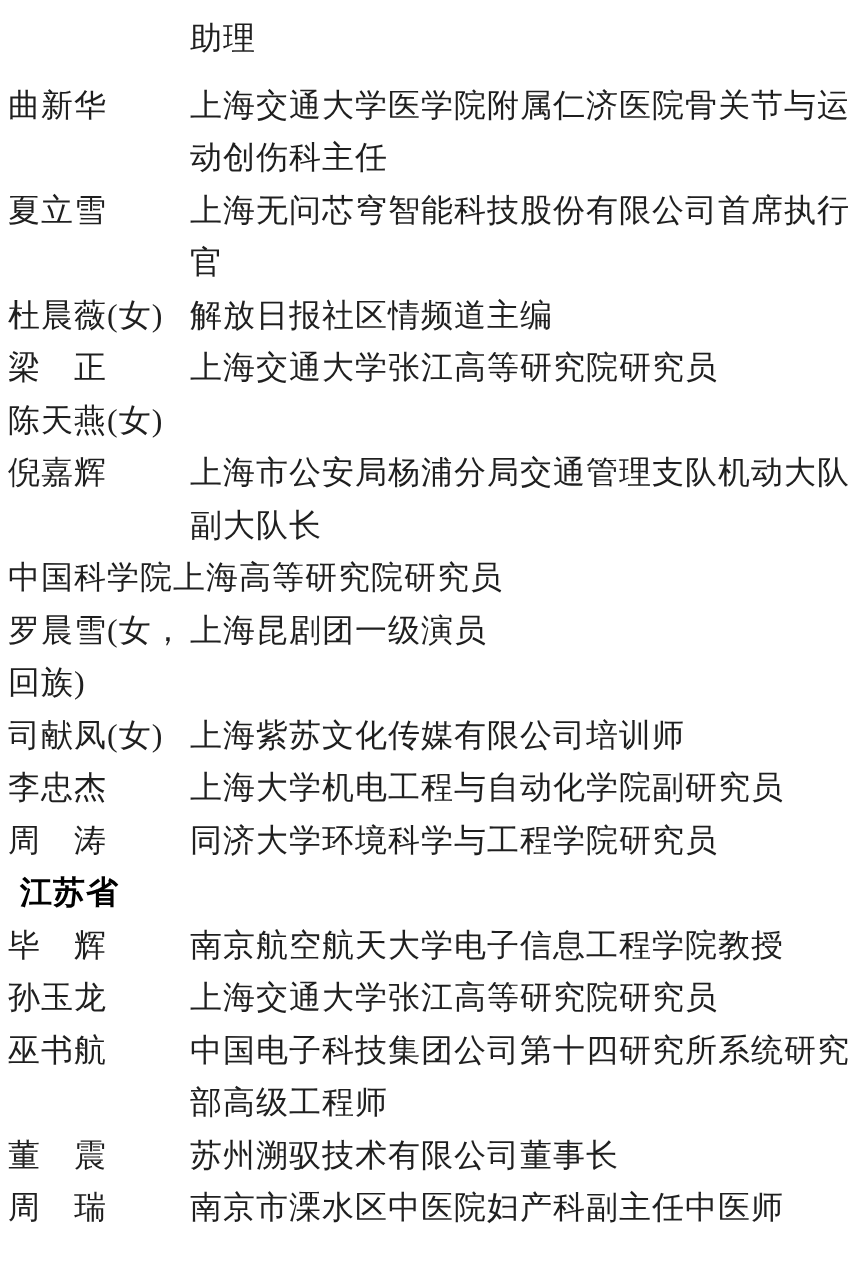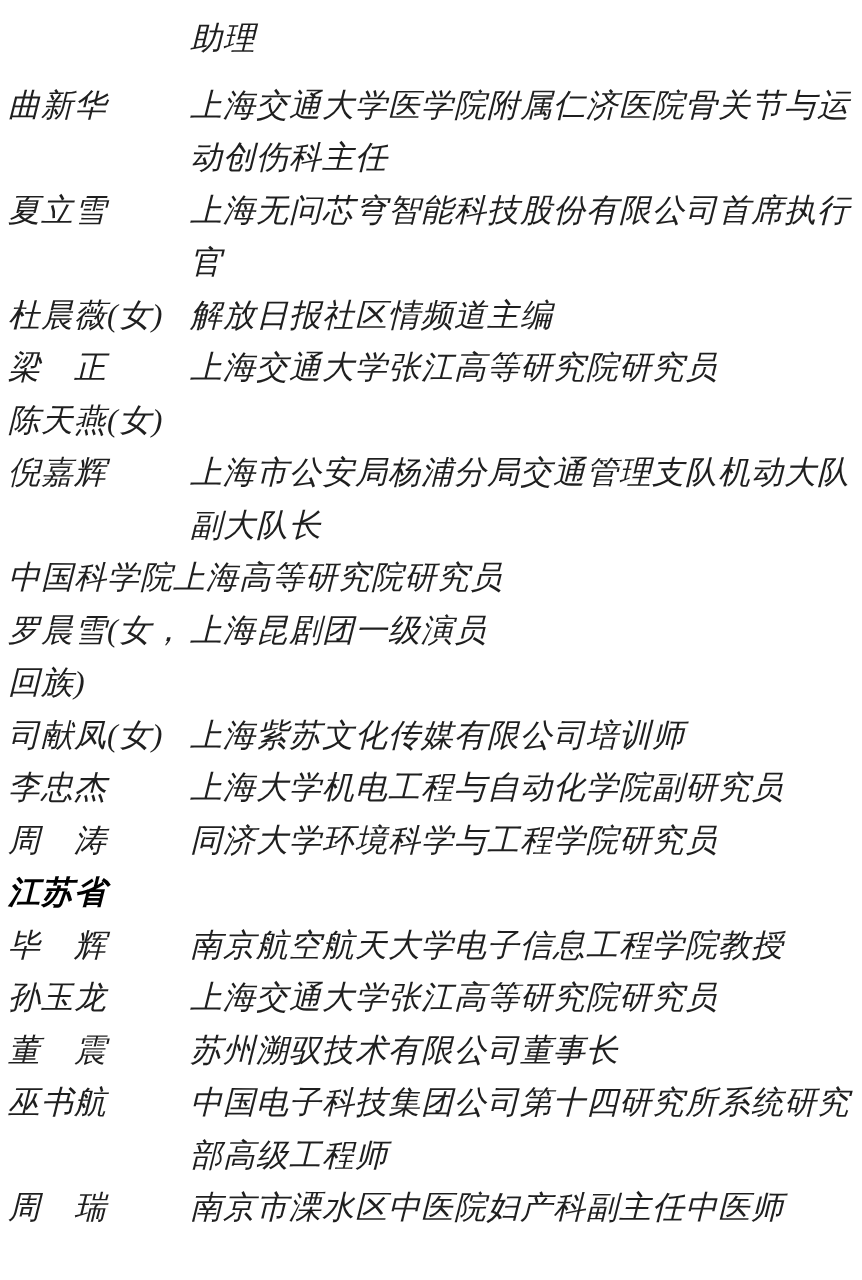--- a/index.html
+++ b/index.html
@@ -13,21 +13,20 @@
     width: 862px;
     height: 1260px;
     background: var(--page-bg, #ffffff);
     color: var(--text-color, #1f1f1f);
     font-family: "Liberation Serif", "DejaVu Serif", serif;
     font-size: 32px;
     line-height: 52.5px;
     letter-spacing: 1px;
     padding: 12px 0 16px 8px;
     overflow: hidden;
-    font-style: italic;
   }
   .entry {
     display: flex;
     align-items: flex-start;
   }
   .entry .name {
     flex: 0 0 182px;
     width: 182px;
     white-space: pre;
   }
@@ -37,20 +36,21 @@
     max-width: 665px;
     white-space: pre;
   }
   .entry.continuation {
     margin-bottom: 14px;
   }
   .section-header {
     font-family: "Liberation Sans", "DejaVu Sans", sans-serif;
     font-weight: bold;
     color: var(--header-color, #000000);
+    margin-left: 12px;
   }
 </style>
 </head>
 <body>
 
 <div class="page" style="--page-bg: #ffffff; --text-color: #1f1f1f; --header-color: #000000;">
   <div>
       <div class="entry continuation">
         <div class="name"></div>
         <div class="title">助理</div>
@@ -104,26 +104,26 @@
       <div class="section-header">江苏省</div>
       <div class="entry">
         <div class="name">毕　辉</div>
         <div class="title">南京航空航天大学电子信息工程学院教授</div>
       </div>
       <div class="entry">
         <div class="name">孙玉龙</div>
         <div class="title">上海交通大学张江高等研究院研究员</div>
       </div>
       <div class="entry">
-        <div class="name">董　震</div>
-        <div class="title">苏州溯驭技术有限公司董事长</div>
-      </div>
-      <div class="entry">
         <div class="name">巫书航</div>
         <div class="title">中国电子科技集团公司第十四研究所系统研究
 部高级工程师</div>
+      </div>
+      <div class="entry">
+        <div class="name">董　震</div>
+        <div class="title">苏州溯驭技术有限公司董事长</div>
       </div>
       <div class="entry">
         <div class="name">周　瑞</div>
         <div class="title">南京市溧水区中医院妇产科副主任中医师</div>
       </div>
     </div>
 </div>
 
 </body></html>

